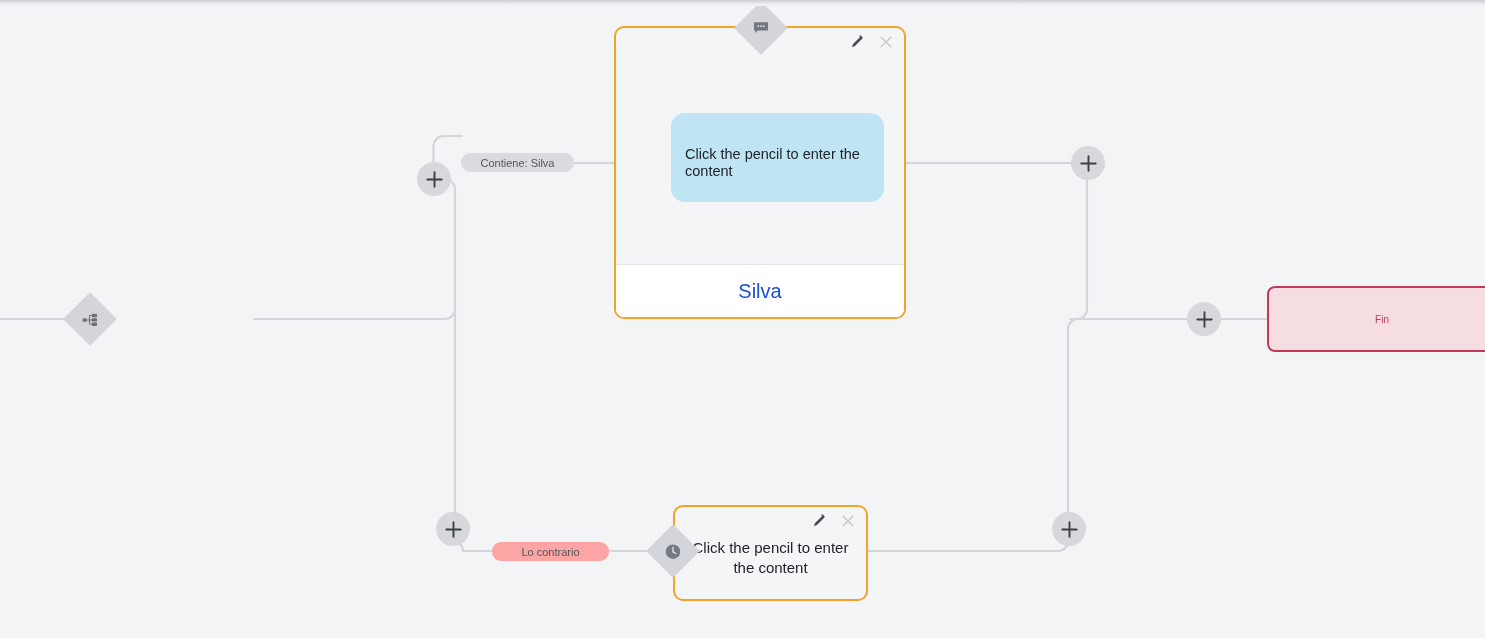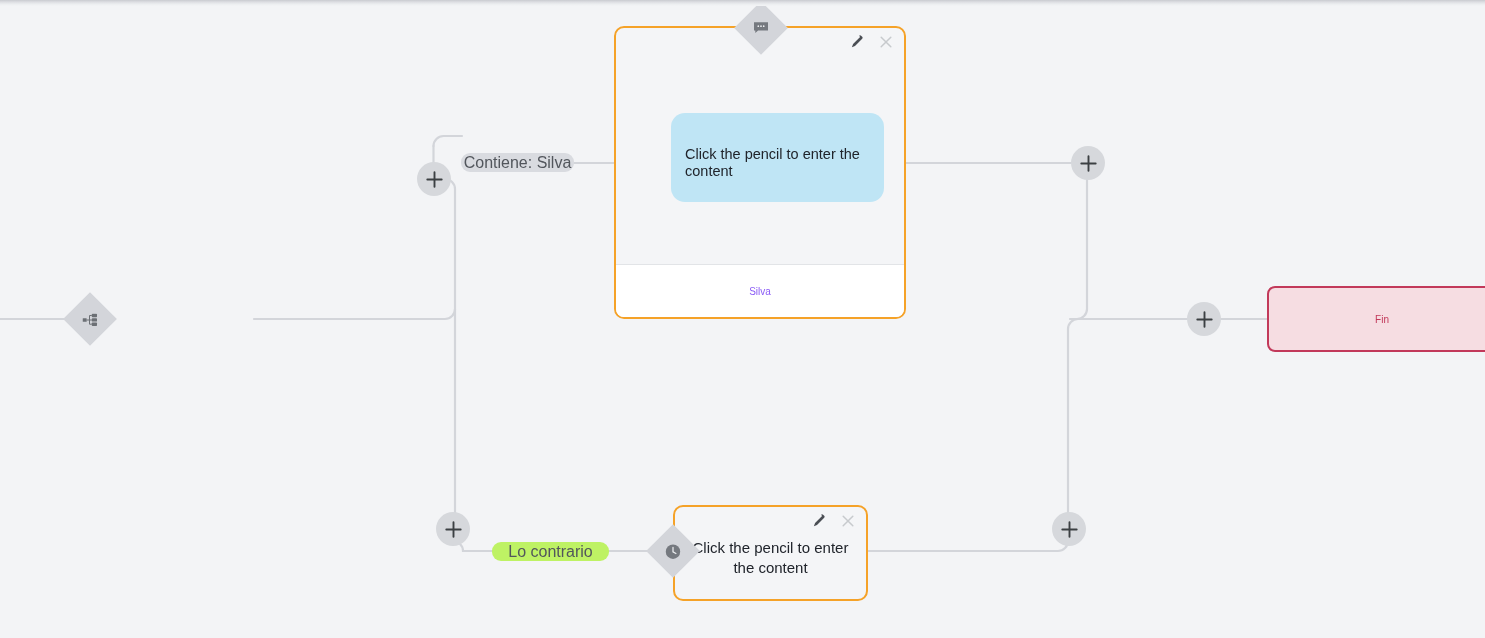--- a/index.html
+++ b/index.html
@@ -94,21 +94,21 @@
     font-size: 14.5px;
     line-height: 17px;
     padding: 33px 16px 0 14px;
   }
   #node-message .footer {
     height: 53px;
     background: #ffffff;
     border-top: 1px solid #e2e4e7;
     border-radius: 0 0 8px 8px;
     display: flex; align-items: center; justify-content: center;
-    color: #8b5cf6; font-size: 10px;
+    color: #1d4ed8; font-size: 20px;
   }
 
   
   #node-wait {
     left: 673px; top: 505px;
     width: 195px; height: 96px;
     display: flex; align-items: center; justify-content: center;
   }
   #node-wait .txt {
     text-align: center;
@@ -137,27 +137,27 @@
     display: flex; align-items: center; justify-content: center;
     cursor: pointer;
   }
   .plus svg { display:block; }
 
   
   .elabel {
     position: absolute;
     z-index: 7;
     border-radius: 9px;
-    font-size: 16px;
+    font-size: 11px;
     color: #52565c;
     display: flex; align-items: center; justify-content: center;
     white-space: nowrap;
   }
   .elabel.grey { background: #d9dbe0; }
-  .elabel.white { background: #bef264; }
+  .elabel.white { background: #fca5a5; }
 </style>
 </head>
 <body>
 
 <div id="canvas">
 
   <div class="top-shade"></div>
 
   <svg id="edges" width="1485" height="638" viewBox="0 0 1485 638" fill="none">
     <g stroke="#d3d5da" stroke-width="2.2" fill="none" stroke-linecap="round">

